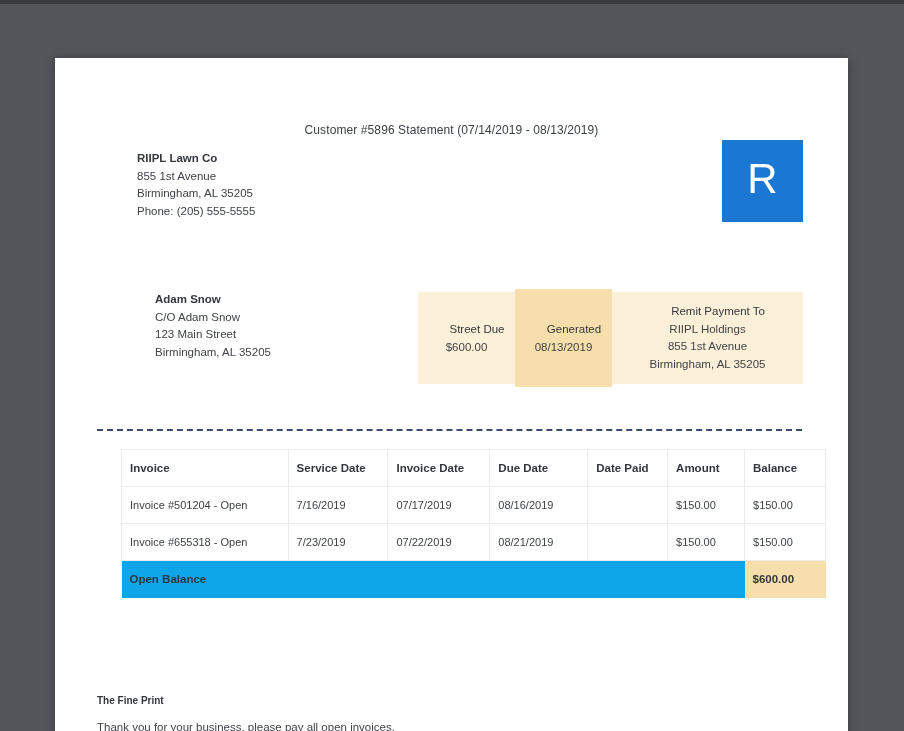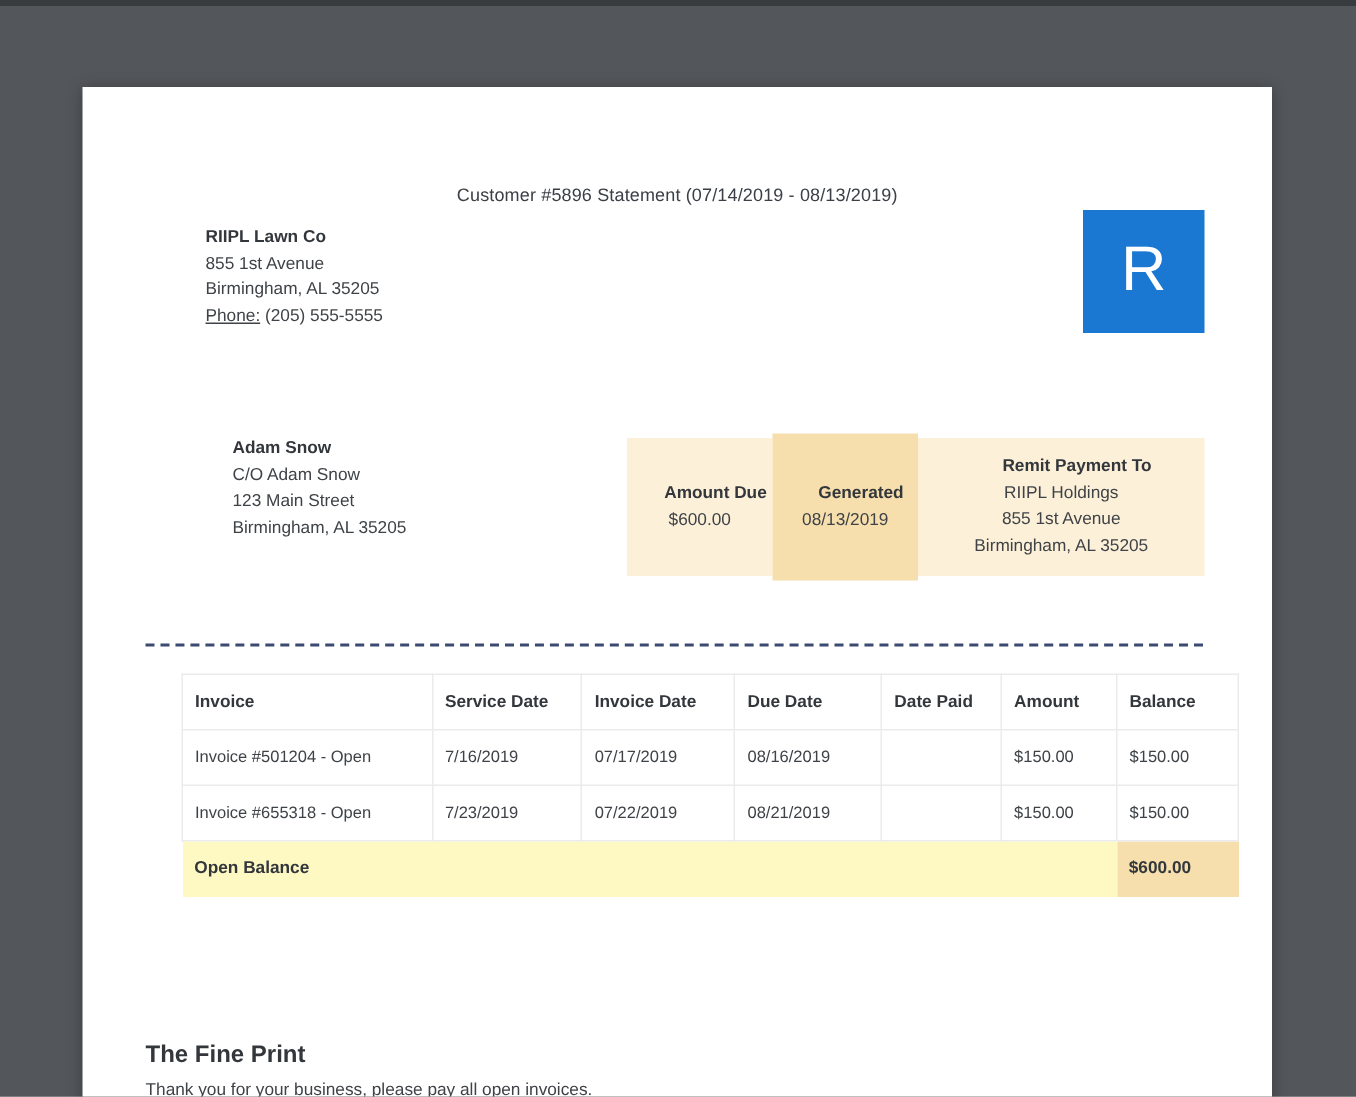--- a/index.html
+++ b/index.html
@@ -29,21 +29,21 @@
     color: #3b4046;
     letter-spacing: 0.1px;
     margin-top: 18px;
   }
   
   .company-block {
     position: absolute; left: 82px; top: 92px;
     font-size: 11.5px; line-height: 17.5px; color: #3f4347;
   }
   .company-name { font-weight: bold; color: #33373c; }
-  .phone-label { text-decoration: underline; }
+  .phone-label { }
   
   .logo {
     position: absolute; left: 667px; top: 82px;
     width: 81px; height: 82px;
     background: #1a78d2;
     display: flex; align-items: center; justify-content: center;
     color: #ffffff;
     font-size: 42px;
     font-weight: 500;
     padding-bottom: 4px;
@@ -64,21 +64,21 @@
     display: flex; flex-direction: column;
     align-items: center; justify-content: center;
     text-align: center;
     font-size: 11.5px; line-height: 18px; color: #3f4347;
   }
   .box-light { background: #fcf0d9; height: 92px; }
   .box-dark  { background: #f6dfad; height: 98px; }
   .box-balance   { width: 97px; }
   .box-generated { width: 97px; }
   .box-remit     { width: 191px; line-height: 17.5px; }
-  .box-label { font-weight: bold; color: #33373c; padding-left: 21px; }
+  .box-label { font-weight: normal; color: #33373c; padding-left: 21px; }
   
   .dashed-sep {
     position: absolute; left: 42px; top: 371px;
     width: 705px; height: 0;
     border-top: 2px dashed #3c4a71;
   }
   
   .invoice-table {
     position: absolute; left: 42px; top: 391px;
     width: 705px;
@@ -96,30 +96,30 @@
   .invoice-table thead th {
     height: 37px;
     font-size: 11.5px;
     font-weight: bold;
     color: #33373c;
   }
   .invoice-table tbody td { height: 37px; }
   .invoice-table tfoot td {
     height: 37px;
     border: none;
-    background: #fef9c3;
+    background: #0ea5e9;
     font-weight: bold;
     color: #33373c;
     font-size: 11.5px;
   }
   .invoice-table tfoot td.total-cell { background: #f6dfad; }
   
   .fine-print-heading {
     position: absolute; left: 42px; top: 637px;
-    font-size: 16px; font-weight: bold; color: #33373c;
+    font-size: 10px; font-weight: bold; color: #33373c;
   }
   .fine-print-text {
     position: absolute; left: 42px; top: 663px;
     font-size: 11.5px; color: #3f4347;
   }
 </style>
 </head>
 <body>
 
 <div class="top-strip"></div>
@@ -141,21 +141,21 @@
 
   <div class="customer-block">
     <div class="customer-name">Adam Snow</div>
     <div>C/O Adam Snow</div>
     <div>123 Main Street</div>
     <div>Birmingham, AL 35205</div>
   </div>
 
   <div class="summary-row">
     <div class="summary-box box-light box-balance">
-      <div class="box-label">Amount Due</div>
+      <div class="box-label">Street Due</div>
       <div>$600.00</div>
     </div>
     <div class="summary-box box-dark box-generated">
       <div class="box-label">Generated</div>
       <div>08/13/2019</div>
     </div>
     <div class="summary-box box-light box-remit">
       <div class="box-label">Remit Payment To</div>
       <div>RIIPL Holdings</div>
       <div>855 1st Avenue</div>

